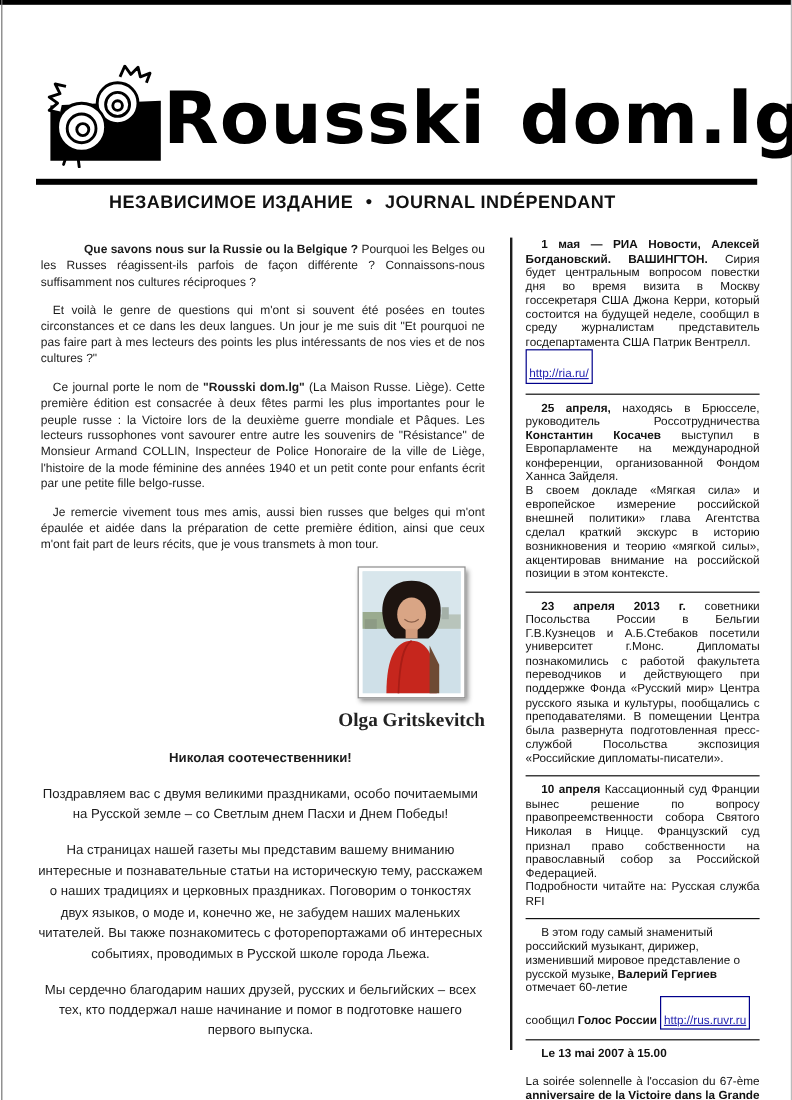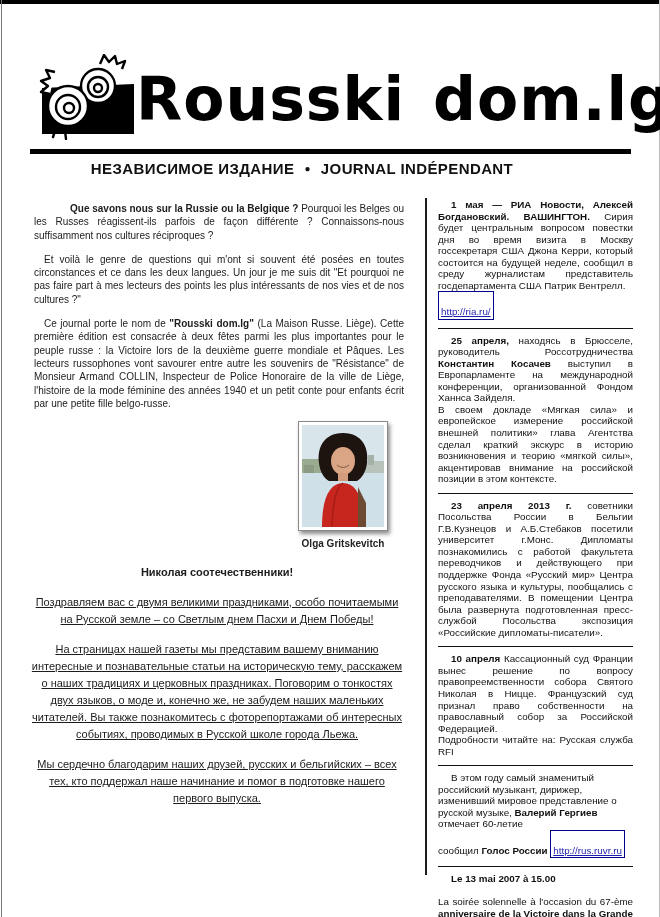--- a/index.html
+++ b/index.html
@@ -31,27 +31,27 @@
   .fr-para{font-size:10px;line-height:1.33;text-align:justify;margin:0 0 11px 4px;text-indent:10px;}
   .fr-para.indent-lg{text-indent:36px;}
   .b{font-weight:bold;}
 
   
   .figure{width:150px;margin:4px -14px 2px auto;text-align:center;}
   .photo-frame{
     display:inline-block;background:#fff;border:1px solid #8a8a8a;
     box-shadow:2px 3px 4px rgba(0,0,0,.45);padding:3px;line-height:0;
   }
-  .cap{font-family:Liberation Sans, sans-serif;font-weight:bold;font-size:10px;line-height:1.45;color:#222;}
+  .cap{font-family:Liberation Serif, serif;font-weight:bold;font-size:16px;line-height:1.45;color:#222;}
   .cap-name{margin-top:6px;}
 
   
   .ru-section{margin-top:12px;text-align:center;font-size:11px;line-height:1.55;}
   .ru-head{font-weight:bold;margin:0 0 13px 0;}
-  .ru-para{margin:0 0 13px 0;text-decoration:underline;}
+  .ru-para{margin:0 0 13px 0;}
 
   
   .divider-v{position:absolute;left:425px;top:198px;width:2px;height:677px;background:#1d1d1d;}
 
   
   .news-col{position:absolute;left:438px;top:193px;width:195px;font-size:9.8px;line-height:1.18;color:#111;}
   .news-item{padding:6px 0 8px 0;text-indent:13px;}
   .news-item + .news-item{border-top:1.5px solid #111;}
   .news-item.just{text-align:justify;}
   .link{color:var(--link,#1f1fae);text-decoration:underline;cursor:pointer;}
@@ -91,20 +91,21 @@
 <div class="rule"></div>
 <div class="tagline">
   <span>НЕЗАВИСИМОЕ ИЗДАНИЕ</span><span class="dot">●</span><span>JOURNAL INDÉPENDANT</span>
 </div>
 
 <div class="left-col">
   <div id="french-paras">
       <p class="fr-para indent-lg"><span class="b">Que savons nous sur la Russie ou la Belgique ?</span><span> Pourquoi les Belges ou les Russes réagissent-ils parfois de façon différente ? Connaissons-nous suffisamment nos cultures réciproques ?</span></p>
       <p class="fr-para"><span>Et voilà le genre de questions qui m'ont si souvent été posées en toutes circonstances et ce dans les deux langues. Un jour je me suis dit "Et pourquoi ne pas faire part à mes lecteurs des points les plus intéressants de nos vies et de nos cultures ?"</span></p>
       <p class="fr-para"><span>Ce journal porte le nom de </span><span class="b">"Rousski dom.lg"</span><span> (La Maison Russe. Liège). Cette première édition est consacrée à deux fêtes parmi les plus importantes pour le peuple russe : la Victoire lors de la deuxième guerre mondiale et Pâques. Les lecteurs russophones vont savourer entre autre les souvenirs de "Résistance" de Monsieur Armand COLLIN, Inspecteur de Police Honoraire de la ville de Liège, l'histoire de la mode féminine des années 1940 et un petit conte pour enfants écrit par une petite fille belgo-russe.</span></p>
+      <p class="fr-para"><span>Je remercie vivement tous mes amis, aussi bien russes que belges qui m'ont épaulée et aidée dans la préparation de cette première édition, ainsi que ceux m'ont fait part de leurs récits, que je vous transmets à mon tour.</span></p>
     </div>
 
   <div class="figure">
     <span class="photo-frame">
       <svg width="82" height="102" viewBox="0 0 82 102">
         <rect width="82" height="102" fill="#cfe0e8"></rect>
         <rect y="0" width="82" height="46" fill="#d8e6ec"></rect>
         <rect x="0" y="34" width="26" height="14" fill="#9aab8f"></rect>
         <rect x="56" y="36" width="26" height="12" fill="#b8c4bb"></rect>
         <rect x="2" y="40" width="10" height="8" fill="#8d9b85"></rect>

